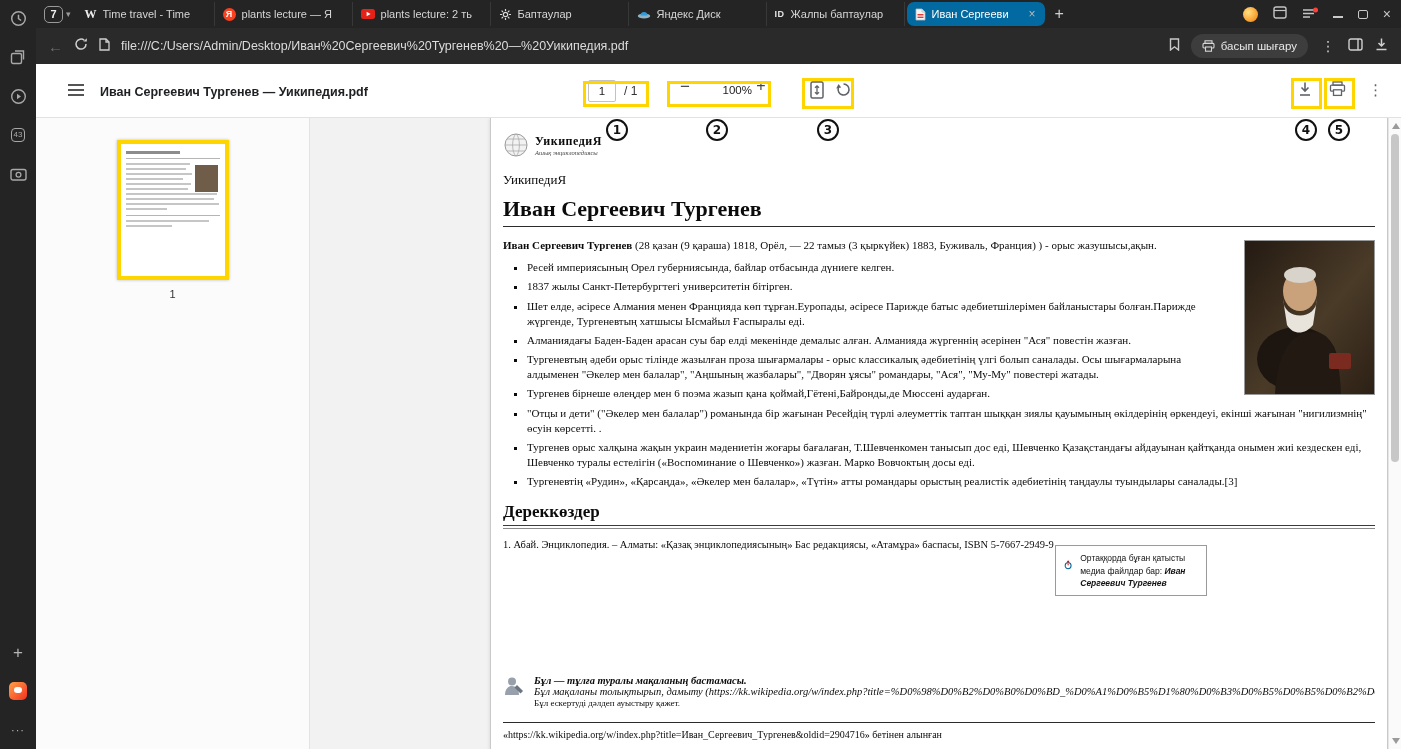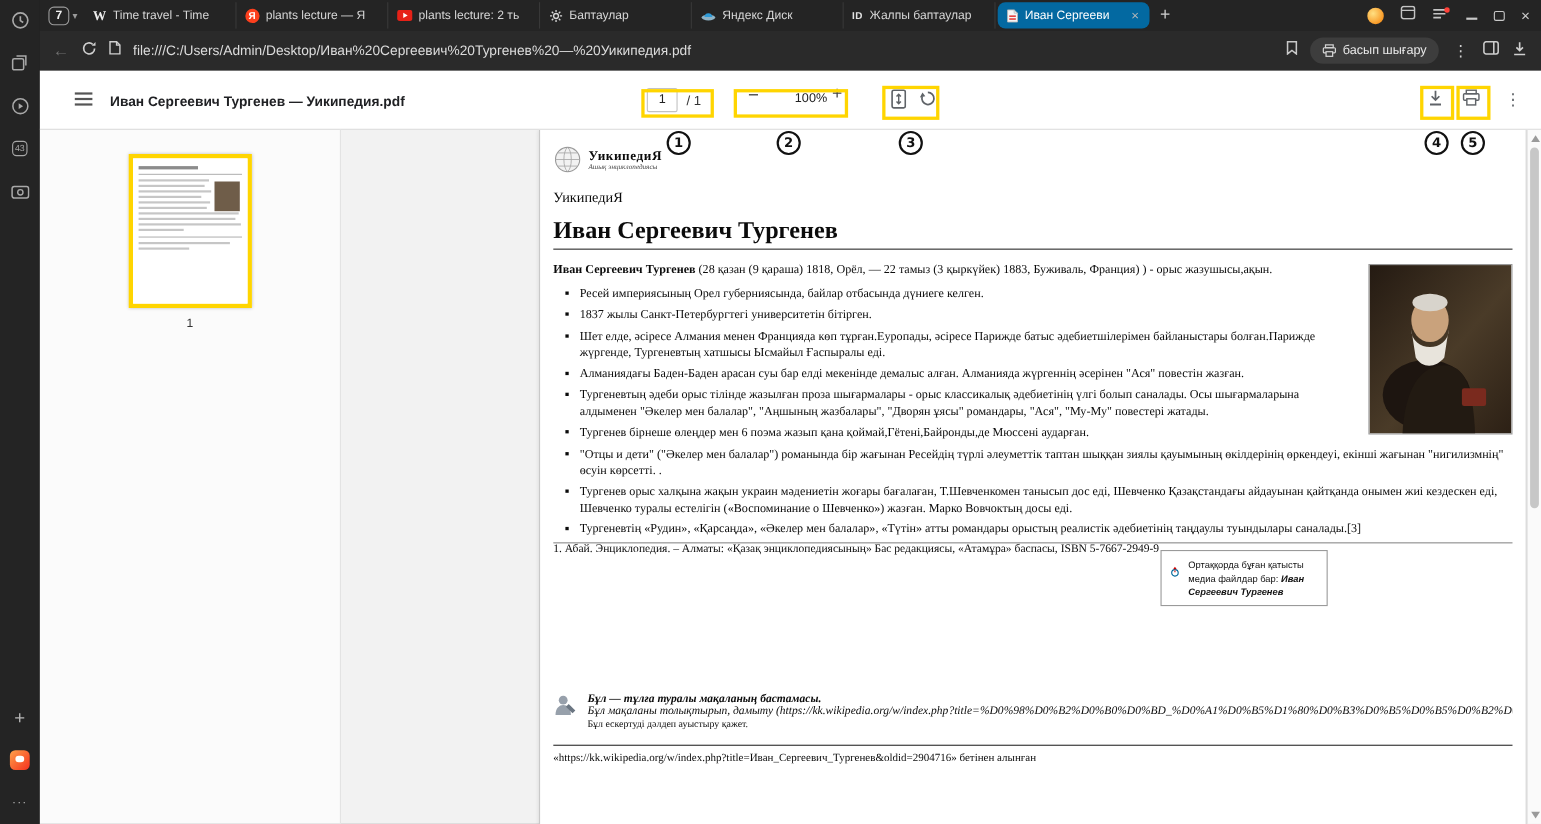--- a/index.html
+++ b/index.html
@@ -79,21 +79,21 @@
 .logo-txt .lt2{font-size:6.5px;font-style:italic;color:#444}
 .site-line{font-size:13px;margin-top:8px}
 .a-title{font-size:22px;font-weight:bold;margin-top:8px;padding-bottom:4px;border-bottom:1px solid #2b2b2b}
 .a-body{margin-top:11px;font-size:11px;line-height:1.38}
 .portrait{float:right;width:131px;height:155px;margin:2px 0 8px 16px;border:1px solid #999}
 .intro{margin-bottom:7px}
 .a-body ul{list-style-type:square;padding-left:24px}
 .a-body li{margin-bottom:4px}
 .h2-ref{clear:both;font-size:17px;font-weight:bold;margin-top:13px;padding-bottom:3px;border-bottom:1px solid #3a3a3a}
 .h2-rule{border:none;border-top:1px solid #8a8a8a;margin-top:2px}
-.ref-row{position:relative;min-height:120px}
+.ref-row{position:relative;margin-top:10px;min-height:120px}
 .ref-line{font-size:10.5px;width:72%}
 .commons{position:absolute;right:168px;top:6px;width:152px;border:1px solid #9a9a9a;background:#fff;padding:6px 7px;display:flex;gap:7px;align-items:flex-start;font-family:"Liberation Sans",sans-serif}
 .commons-txt{font-size:8.5px;line-height:1.45;color:#111}
 .commons-link{font-weight:bold;font-style:italic}
 .stub{display:flex;gap:9px;margin-top:16px}
 .stub-lines{flex:1;overflow:hidden}
 .stub-l1{font-size:10.5px;font-style:italic;font-weight:bold}
 .stub-l2{font-size:10.5px;font-style:italic;white-space:nowrap;overflow:hidden}
 .stub-l3{font-size:9px;margin-top:1px}
 .foot-rule{border:none;border-top:1px solid #2b2b2b;margin-top:14px}
@@ -351,20 +351,21 @@
           <li>1837 жылы Санкт-Петербургтегі университетін бітірген.</li>
           <li>Шет елде, әсіресе Алмания менен Францияда көп тұрған.Еуропады, әсіресе Парижде батыс әдебиетшілерімен байланыстары болған.Парижде жүргенде, Тургеневтың хатшысы Ысмайыл Ғаспыралы еді.</li>
           <li>Алманиядағы Баден-Баден арасан суы бар елді мекенінде демалыс алған. Алманияда жүргеннің әсерінен "Ася" повестін жазған.</li>
           <li>Тургеневтың әдеби орыс тілінде жазылған проза шығармалары - орыс классикалық әдебиетінің үлгі болып саналады. Осы шығармаларына алдыменен "Әкелер мен балалар", "Аңшының жазбалары", "Дворян ұясы" романдары, "Ася", "Му-Му" повестері жатады.</li>
           <li>Тургенев бірнеше өлеңдер мен 6 поэма жазып қана қоймай,Гётені,Байронды,де Мюссені аударған.</li>
           <li>"Отцы и дети" ("Әкелер мен балалар") романында бір жағынан Ресейдің түрлі әлеуметтік таптан шыққан зиялы қауымының өкілдерінің өркендеуі, екінші жағынан "нигилизмнің" өсуін көрсетті. .</li>
           <li>Тургенев орыс халқына жақын украин мәдениетін жоғары бағалаған, Т.Шевченкомен танысып дос еді, Шевченко Қазақстандағы айдауынан қайтқанда онымен жиі кездескен еді, Шевченко туралы естелігін («Воспоминание о Шевченко») жазған. Марко Вовчоктың досы еді.</li>
           <li>Тургеневтің «Рудин», «Қарсаңда», «Әкелер мен балалар», «Түтін» атты романдары орыстың реалистік әдебиетінің таңдаулы туындылары саналады.[3]</li>
         </ul>
       </div>
+      <h2 class="h2-ref">Дереккөздер</h2>
       <hr class="h2-rule">
       <div class="ref-row">
         <div class="ref-line">1. Абай. Энциклопедия. – Алматы: «Қазақ энциклопедиясының» Бас редакциясы, «Атамұра» баспасы, ISBN 5-7667-2949-9</div>
         <div class="commons">
           <svg width="26" height="26" viewBox="0 0 26 26">
             <circle cx="13" cy="15" r="7.5" fill="none" stroke="#006699" stroke-width="2.6"></circle>
             <path d="M13 1l4.2 5.6H8.8z" fill="#cc0000"></path>
             <path d="M13 9.8v4" stroke="#cc0000" stroke-width="2.4"></path>
           </svg>
           <span class="commons-txt">

